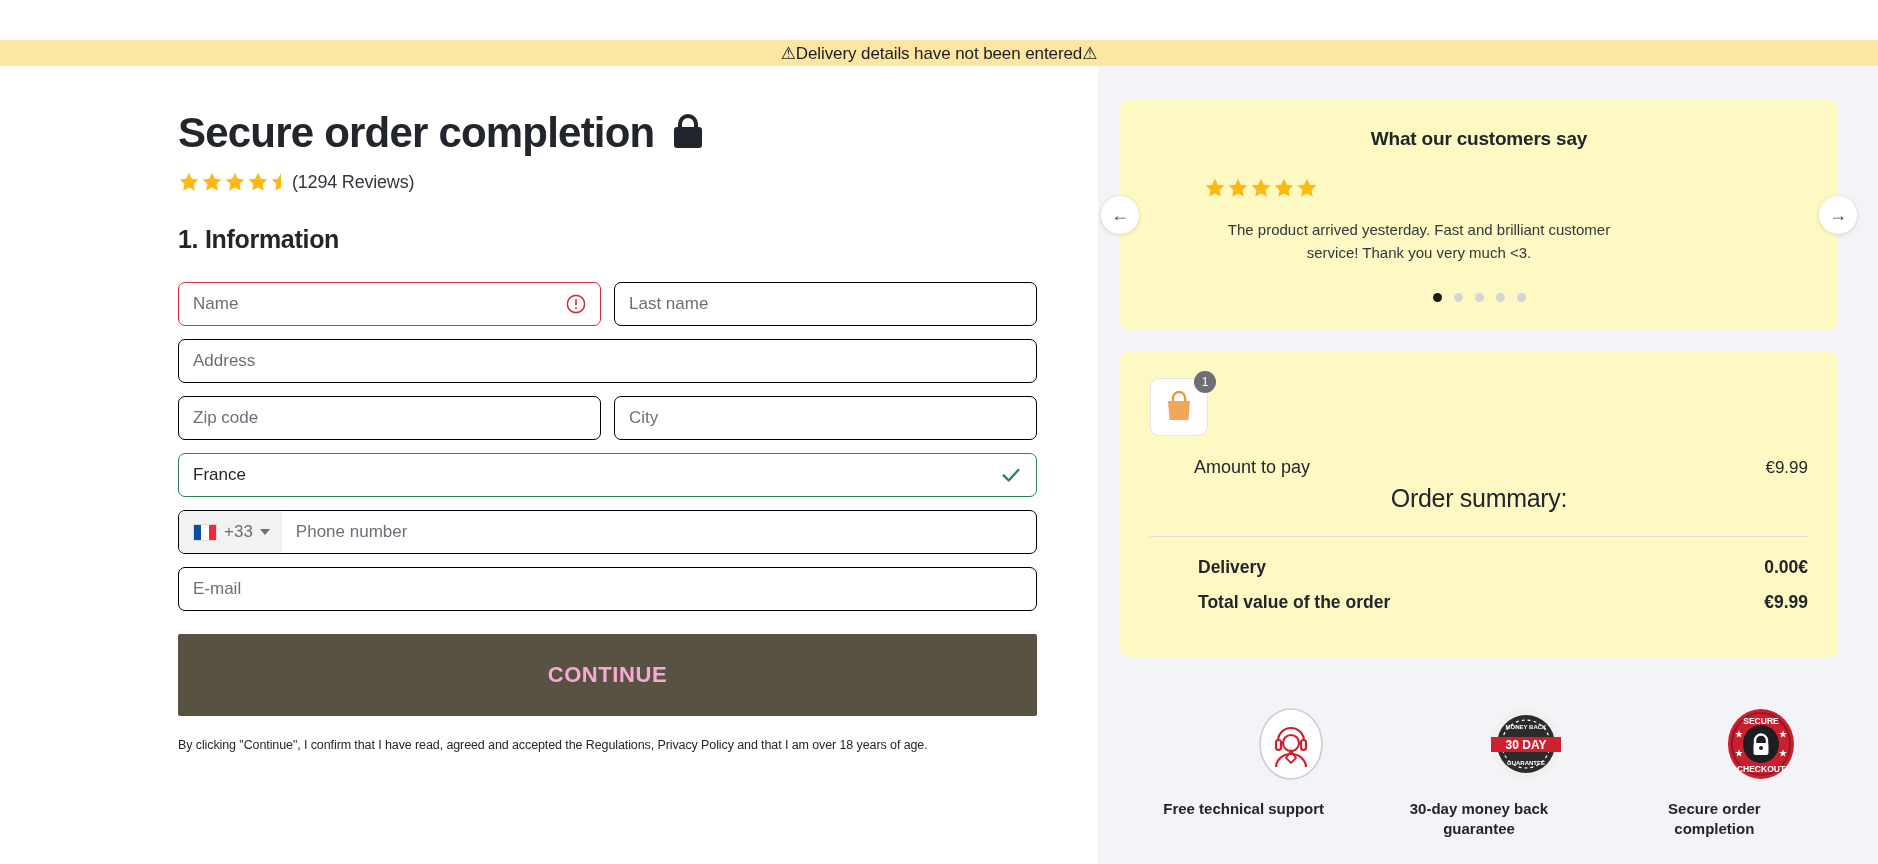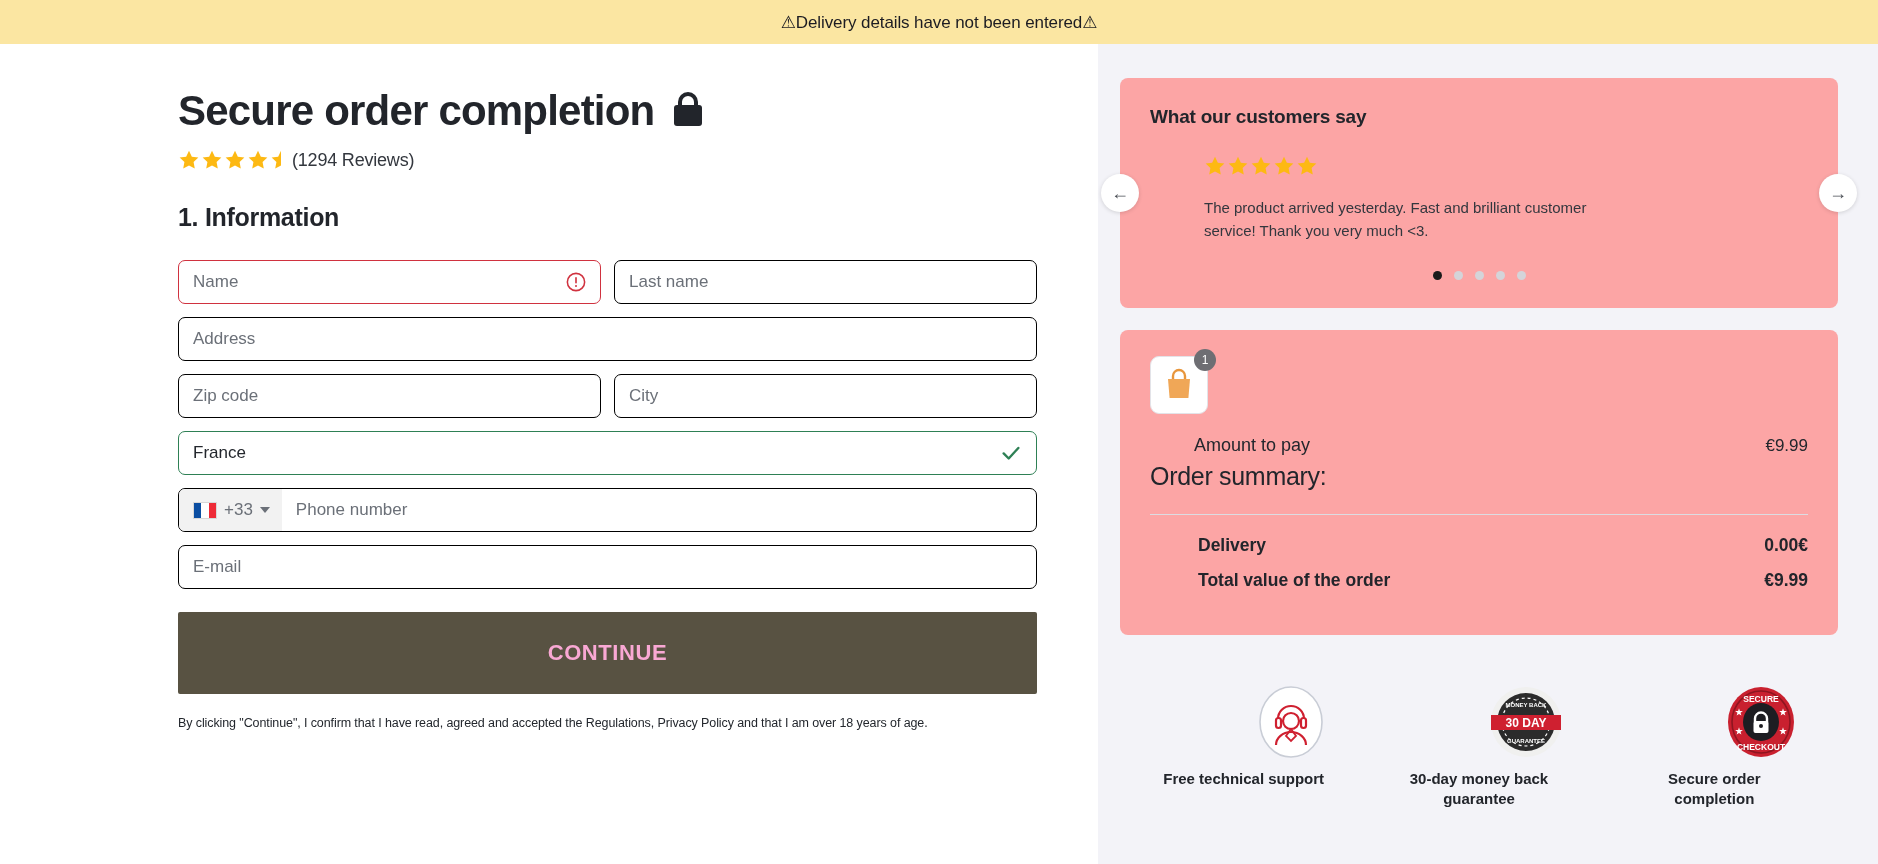--- a/index.html
+++ b/index.html
@@ -7,28 +7,29 @@
     width: 1878px;
     height: 864px;
     overflow: hidden;
     background: #ffffff;
     font-family: "Liberation Sans", sans-serif;
   }
 
   
   .banner {
     width: 100%;
-    height: 44px;
+    height: 26px;
     background: #fbe6a2;
     display: flex;
     align-items: center;
     justify-content: center;
     font-size: 17px;
     color: #1c1c22;
     letter-spacing: -0.1px;
+    margin-top: 40px;
   }
   .banner-text { white-space: nowrap; }
 
   
   .page {
     display: flex;
     width: 100%;
     height: 829px;
     align-items: stretch;
   }
@@ -189,23 +190,24 @@
     border: 1px solid #8b8f96;
     border-radius: 2px;
     background: #fff;
     flex: none;
     cursor: pointer;
   }
   .consent-text { font-size: 12.5px; color: #23272d; }
 
   
   .card {
-    background: #fca5a5;
+    background: #fef9c3;
     border-radius: 8px;
     position: relative;
+    text-align: center;
   }
   .testimonial-card {
     padding: 28px 30px 26px 30px;
     margin-bottom: 22px;
     min-height: 230px;
   }
   .card-title {
     font-size: 19px;
     font-weight: 700;
     color: #22252b;
@@ -306,21 +308,21 @@
     padding: 22px 6px 0 6px;
   }
   .badge { width: 172px; text-align: center; }
   .badge-art {
     height: 82px;
     display: flex;
     align-items: center;
     justify-content: flex-end;
   }
   .badge-label {
-    margin-top: 6px;
+    margin-top: 14px;
     font-size: 15px;
     font-weight: 700;
     color: #22252b;
     line-height: 1.32;
   }
 </style>
 </head>
 <body>
 
 <div class="banner">

